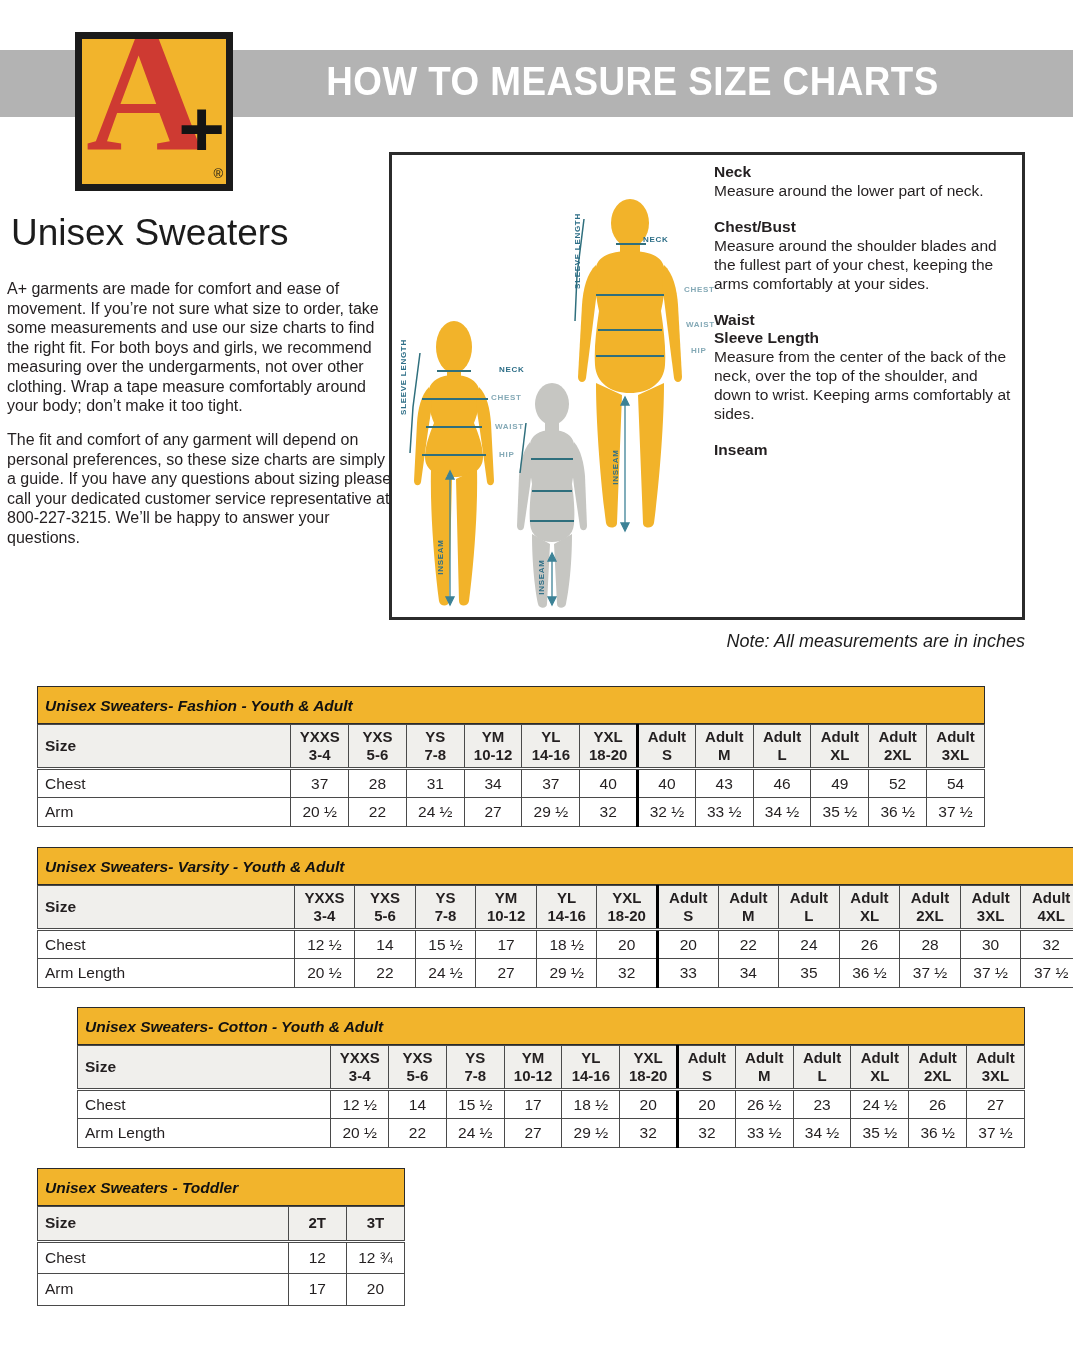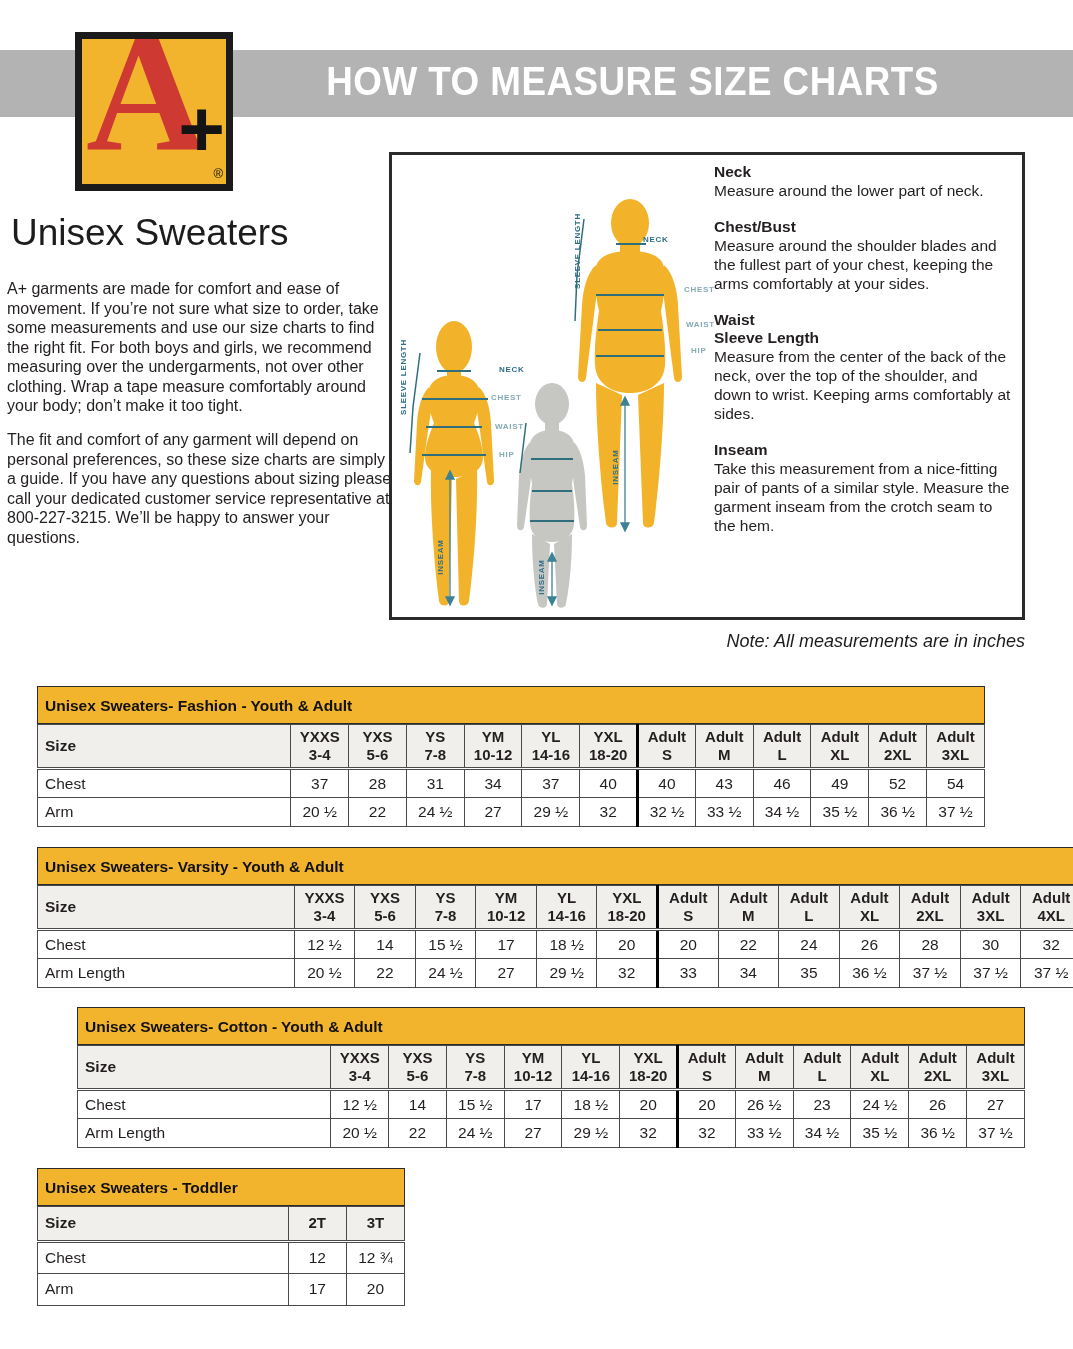--- a/index.html
+++ b/index.html
@@ -49,21 +49,21 @@
   .inst-h { font-size:15.5px; font-weight:bold; margin:0; }
   .inst-p { font-size:15.5px; line-height:19px; margin:0 0 18px 0; }
   .note {
     position:absolute; left:389px; top:631px; width:636px; text-align:right;
     font-style:italic; font-size:18px; color:#1c1c1c;
   }
   
   .size-table { position:absolute; box-sizing:border-box; }
   .tbl-title {
     background:#F2B42C; border:1px solid #2b2b2b; box-sizing:border-box;
-    height:38px; font-weight:bold; font-size:15.5px; padding:10px 7px 0 7px; color:#111;
+    height:38px; font-weight:bold; font-size:15.5px; padding:10px 7px 0 7px; color:#111;font-style:italic;
   }
   table.size-grid { border-collapse:collapse; table-layout:fixed; width:100%; }
   .size-grid th, .size-grid td { border:1px solid #4a4a4a; overflow:hidden; }
   .size-grid th.size-h {
     text-align:left; background:#F0EFEC; font-size:15.5px; padding:4px 7px;
     border-bottom:3px double #4a4a4a;
   }
   .size-grid th.col-h {
     background:#F0EFEC; font-size:15px; line-height:17.5px; padding:3px 0 4px 0;
     border-bottom:3px double #4a4a4a; font-weight:bold;
@@ -188,21 +188,20 @@
     </div>
     <div>
       <p class="inst-h">Waist</p>
     </div>
     <div>
       <p class="inst-h">Sleeve Length</p>
       <p class="inst-p">Measure from the center of the back of the neck, over the top of the shoulder, and down to wrist. Keeping arms comfortably at sides.</p>
     </div>
     <div>
       <p class="inst-h">Inseam</p>
-      <p class="inst-p">Take this measurement from a nice-fitting pair of pants of a similar style. Measure the garment inseam from the crotch seam to the hem.</p>
     </div>
   </div>
 </div>
 
 <div class="note">Note: All measurements are in inches</div>
 
 <div class="size-table" style="left:37px; top:686px; width:948px;">
   <div class="tbl-title">Unisex Sweaters- Fashion - Youth &amp; Adult</div>
   <table class="size-grid">
       <colgroup>

